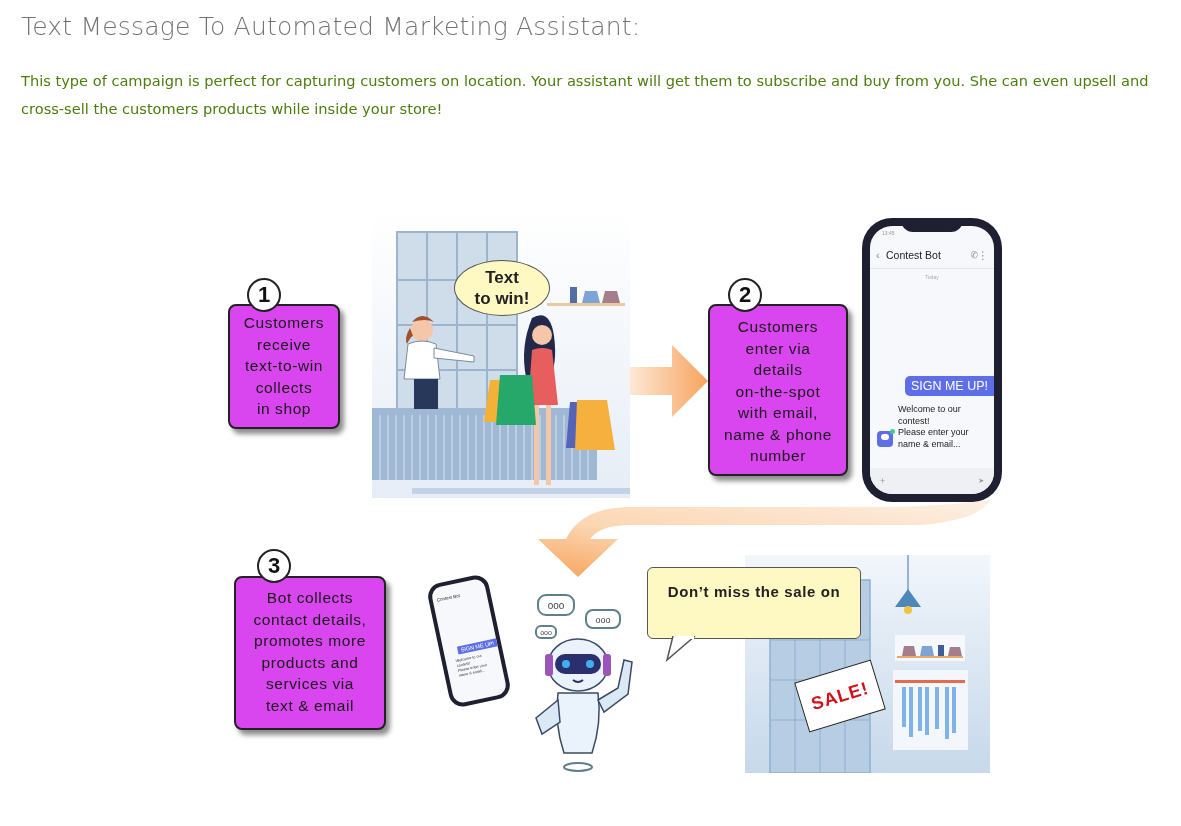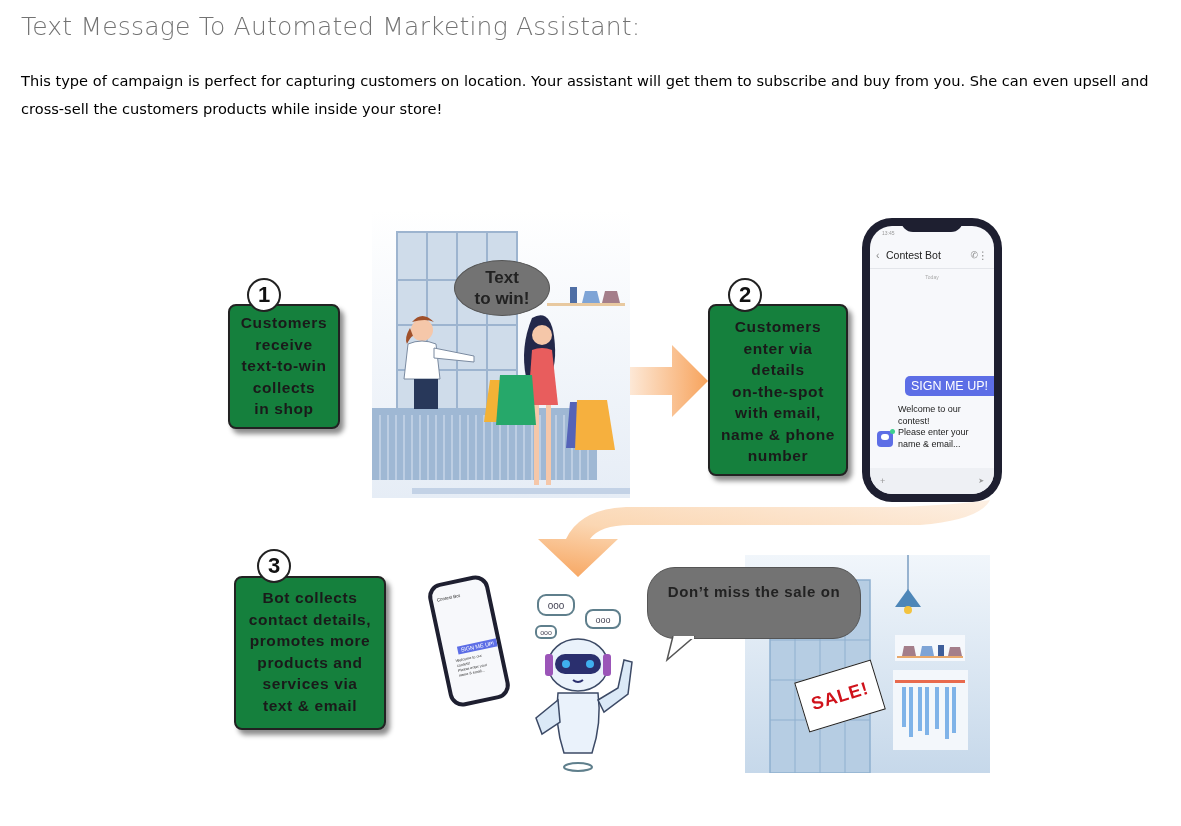--- a/index.html
+++ b/index.html
@@ -1,22 +1,22 @@
 <!DOCTYPE html>
 <html><head>
 <meta charset="utf-8">
 <style>
   html,body{margin:0;padding:0;background:#fff;}
   body{width:1181px;height:826px;position:relative;overflow:hidden;font-family:"Liberation Sans",sans-serif;}
   .title{position:absolute;left:21px;top:12px;font-size:25px;color:#737373;font-weight:normal;letter-spacing:0.2px;font-family:"DejaVu Sans",sans-serif;font-weight:200;}
-  .intro{position:absolute;left:21px;top:67px;width:1150px;font-size:14.6px;line-height:28px;color:#000000;font-family:"DejaVu Sans",sans-serif;}
-  .step-box{position:absolute;background:#15803d;border:2px solid #222;border-radius:8px;box-shadow:4px 5px 5px rgba(0,0,0,0.45);text-align:center;font-weight:bold;color:#1a1a1a;font-size:15.5px;line-height:21.5px;letter-spacing:0.6px;box-sizing:border-box;padding-top:6px;}
+  .intro{position:absolute;left:21px;top:67px;width:1150px;font-size:14.6px;line-height:28px;color:#4d7c0f;font-family:"DejaVu Sans",sans-serif;}
+  .step-box{position:absolute;background:#d946ef;border:2px solid #222;border-radius:8px;box-shadow:4px 5px 5px rgba(0,0,0,0.45);text-align:center;font-weight:normal;color:#1a1a1a;font-size:15.5px;line-height:21.5px;letter-spacing:0.6px;box-sizing:border-box;padding-top:6px;}
   .step-num{position:absolute;width:30px;height:30px;border:2px solid #222;border-radius:50%;background:#fff;text-align:center;line-height:30px;font-size:22px;font-weight:bold;color:#111;}
   .panel{position:absolute;}
-  .bubble{position:absolute;background:#737373;border:1.5px solid #555;text-align:center;font-weight:bold;color:#222;}
+  .bubble{position:absolute;background:#fef9c3;border:1.5px solid #555;text-align:center;font-weight:bold;color:#222;}
   .phone{position:absolute;background:#1e1f30;border-radius:30px;}
   .phone .screen{position:absolute;left:8px;top:8px;right:8px;bottom:8px;background:#f7f8fb;border-radius:22px;overflow:hidden;}
   .notch{position:absolute;left:50%;top:0;width:62px;height:14px;margin-left:-31px;background:#1e1f30;border-radius:0 0 12px 12px;}
 </style>
 </head>
 <body>
 
 <div class="title">Text Message To Automated Marketing Assistant:</div>
 <div class="intro">This type of campaign is perfect for capturing customers on location. Your assistant will get them to subscribe and buy from you.  She can even upsell and cross-sell the customers products while inside your store!</div>
 
@@ -253,19 +253,19 @@
     <rect x="190" y="132" width="4" height="42"></rect>
       <rect x="200" y="132" width="4" height="52"></rect>
       <rect x="207" y="132" width="4" height="46"></rect>
   </g>
 </svg>
 
 <div style="position:absolute;left:800px;top:670px;width:78px;height:50px;background:#fff;border:1.5px solid #222;transform:rotate(-17deg);text-align:center;line-height:50px;font-size:18px;font-weight:bold;color:#d0121b;letter-spacing:1px;">
   <span>SALE!</span>
 </div>
 
-<div class="bubble" style="left:647px;top:567px;width:214px;height:72px;border-radius:28px;font-size:15px;line-height:22px;padding-top:13px;box-sizing:border-box;letter-spacing:0.6px;">
+<div class="bubble" style="left:647px;top:567px;width:214px;height:72px;border-radius:6px;font-size:15px;line-height:22px;padding-top:13px;box-sizing:border-box;letter-spacing:0.6px;">
   <div>Don’t miss the sale on</div>
 </div>
 <svg style="position:absolute;left:665px;top:636px;" width="40" height="26" viewBox="0 0 40 26">
   <path d="M8 0 L2 24 L30 0" fill="#fff" stroke="#555" stroke-width="1.5"></path>
   <rect x="9" y="0" width="20" height="3" fill="#fff"></rect>
 </svg>
 
 </body></html>

